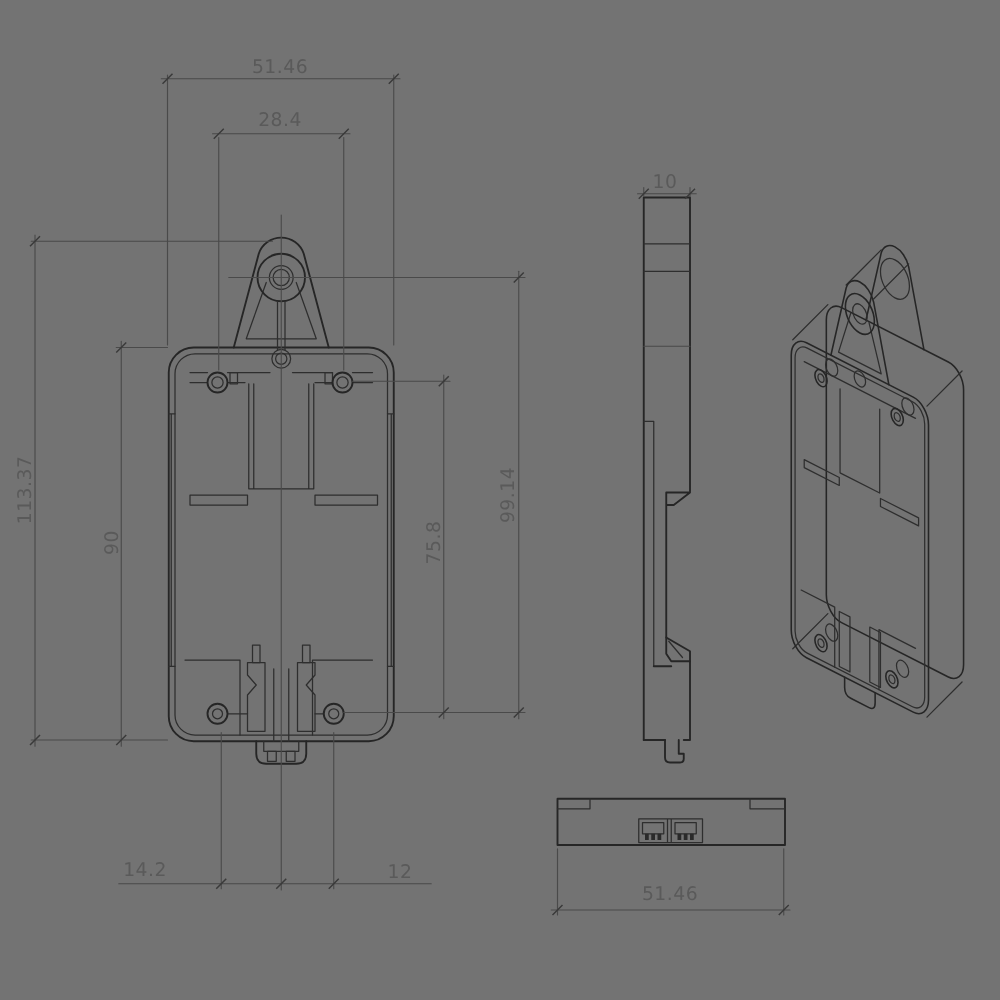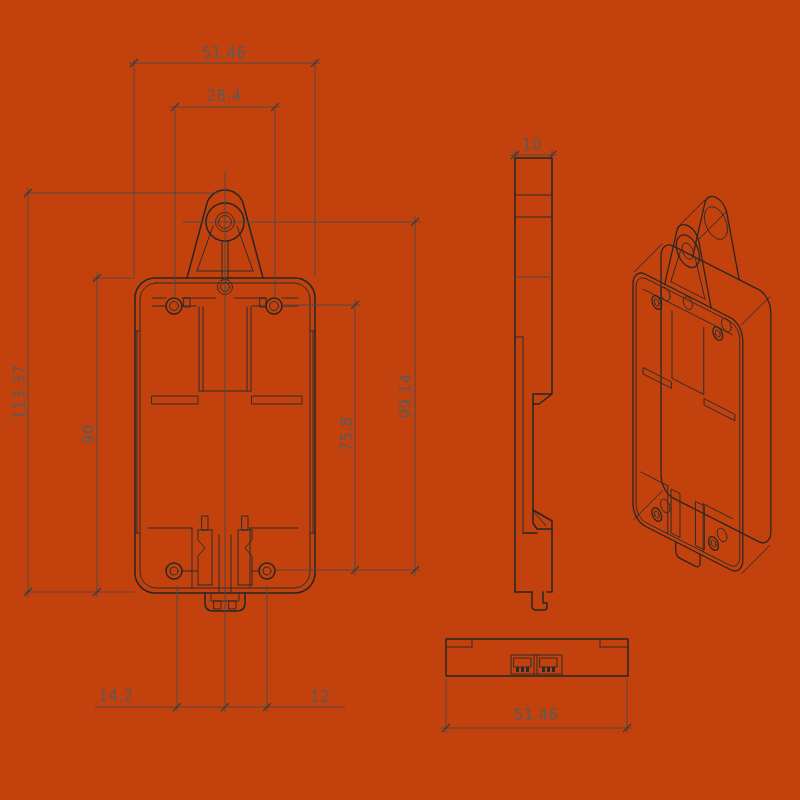--- a/index.html
+++ b/index.html
@@ -1,16 +1,16 @@
 <!DOCTYPE html>
 <html><head>
 <meta charset="utf-8">
 <style>
   html,body{margin:0;padding:0;background:#ffffff;}
-  .sheet{position:relative;width:800px;height:800px;background:#c2410c;overflow:hidden;
+  .sheet{position:relative;width:800px;height:800px;background:#737373;overflow:hidden;
          font-family:"DejaVu Sans",sans-serif;}
   svg{display:block;}
   .part{stroke:#262626;stroke-width:1.5;fill:none;stroke-linejoin:round;stroke-linecap:round;}
   .part-thin{stroke:#2e2e2e;stroke-width:1;fill:none;stroke-linejoin:round;stroke-linecap:round;}
   .dim{stroke:#4a4a4a;stroke-width:0.9;fill:none;stroke-linecap:round;}
   .tick{stroke:#3a3a3a;stroke-width:1.2;fill:none;}
   .tooth{fill:#2a2a2a;stroke:none;}
   .dim-text{font:15px "DejaVu Sans",sans-serif;fill:#5a5a5a;letter-spacing:.4px;}
   .iso *{vector-effect:non-scaling-stroke;}
   .iso .part{stroke-width:1.25;}

